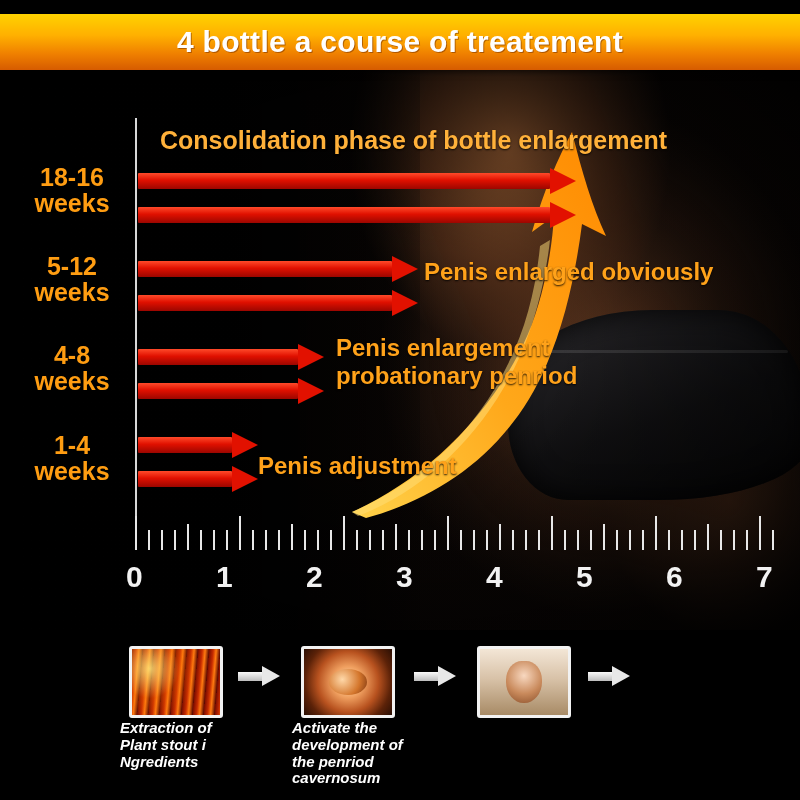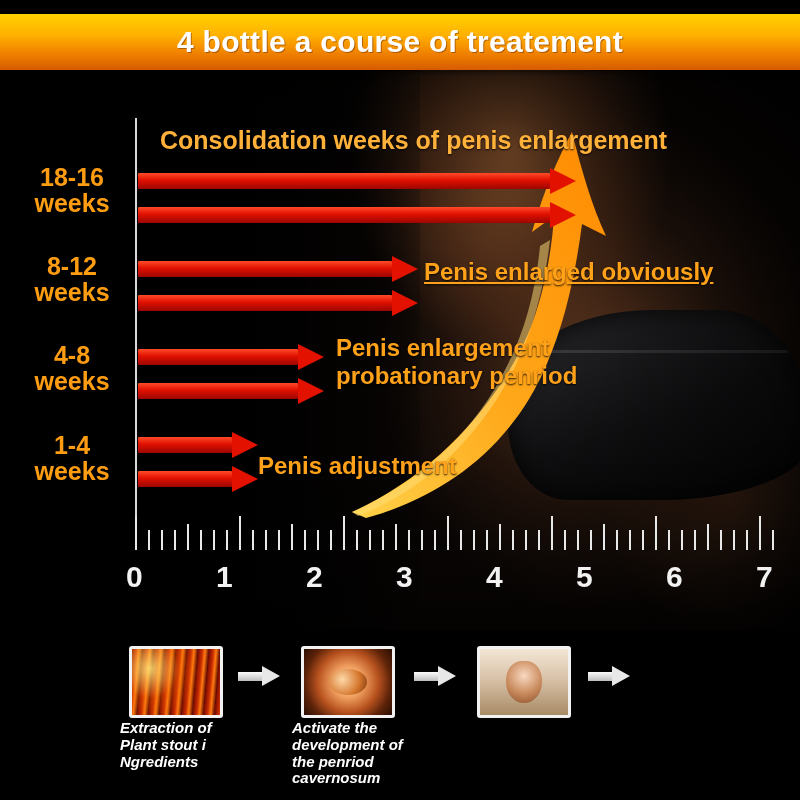--- a/index.html
+++ b/index.html
@@ -395,33 +395,33 @@
     <span style="left:188px">2</span>
     <span style="left:278px">3</span>
     <span style="left:368px">4</span>
     <span style="left:458px">5</span>
     <span style="left:548px">6</span>
     <span style="left:638px">7</span>
   </div>
 
   <div class="row-label" style="top:164px; white-space:pre-line;">18-16
 weeks</div>
-  <div class="caption top" style="left:160px; top:126px;">Consolidation weeks of penis enlargement</div>
+  <div class="caption top" style="left:160px; top:126px;">Consolidation phase of bottle enlargement</div>
   <div class="red-arrow" style="left:138px; top:168px; width:438px;">
     <div class="shaft" style="width:412px"></div>
     <div class="head" style="left:412px"></div>
   </div>
   <div class="red-arrow" style="left:138px; top:202px; width:438px;">
     <div class="shaft" style="width:412px"></div>
     <div class="head" style="left:412px"></div>
   </div>
 
-  <div class="row-label" style="top:253px; white-space:pre-line;">8-12
+  <div class="row-label" style="top:253px; white-space:pre-line;">5-12
 weeks</div>
-  <div class="caption" style="left:424px; top:258px;text-decoration:underline;">Penis enlarged obviously</div>
+  <div class="caption" style="left:424px; top:258px;">Penis enlarged obviously</div>
   <div class="red-arrow" style="left:138px; top:256px; width:280px;">
     <div class="shaft" style="width:254px"></div>
     <div class="head" style="left:254px"></div>
   </div>
   <div class="red-arrow" style="left:138px; top:290px; width:280px;">
     <div class="shaft" style="width:254px"></div>
     <div class="head" style="left:254px"></div>
   </div>
 
   <div class="row-label" style="top:342px; white-space:pre-line;">4-8

